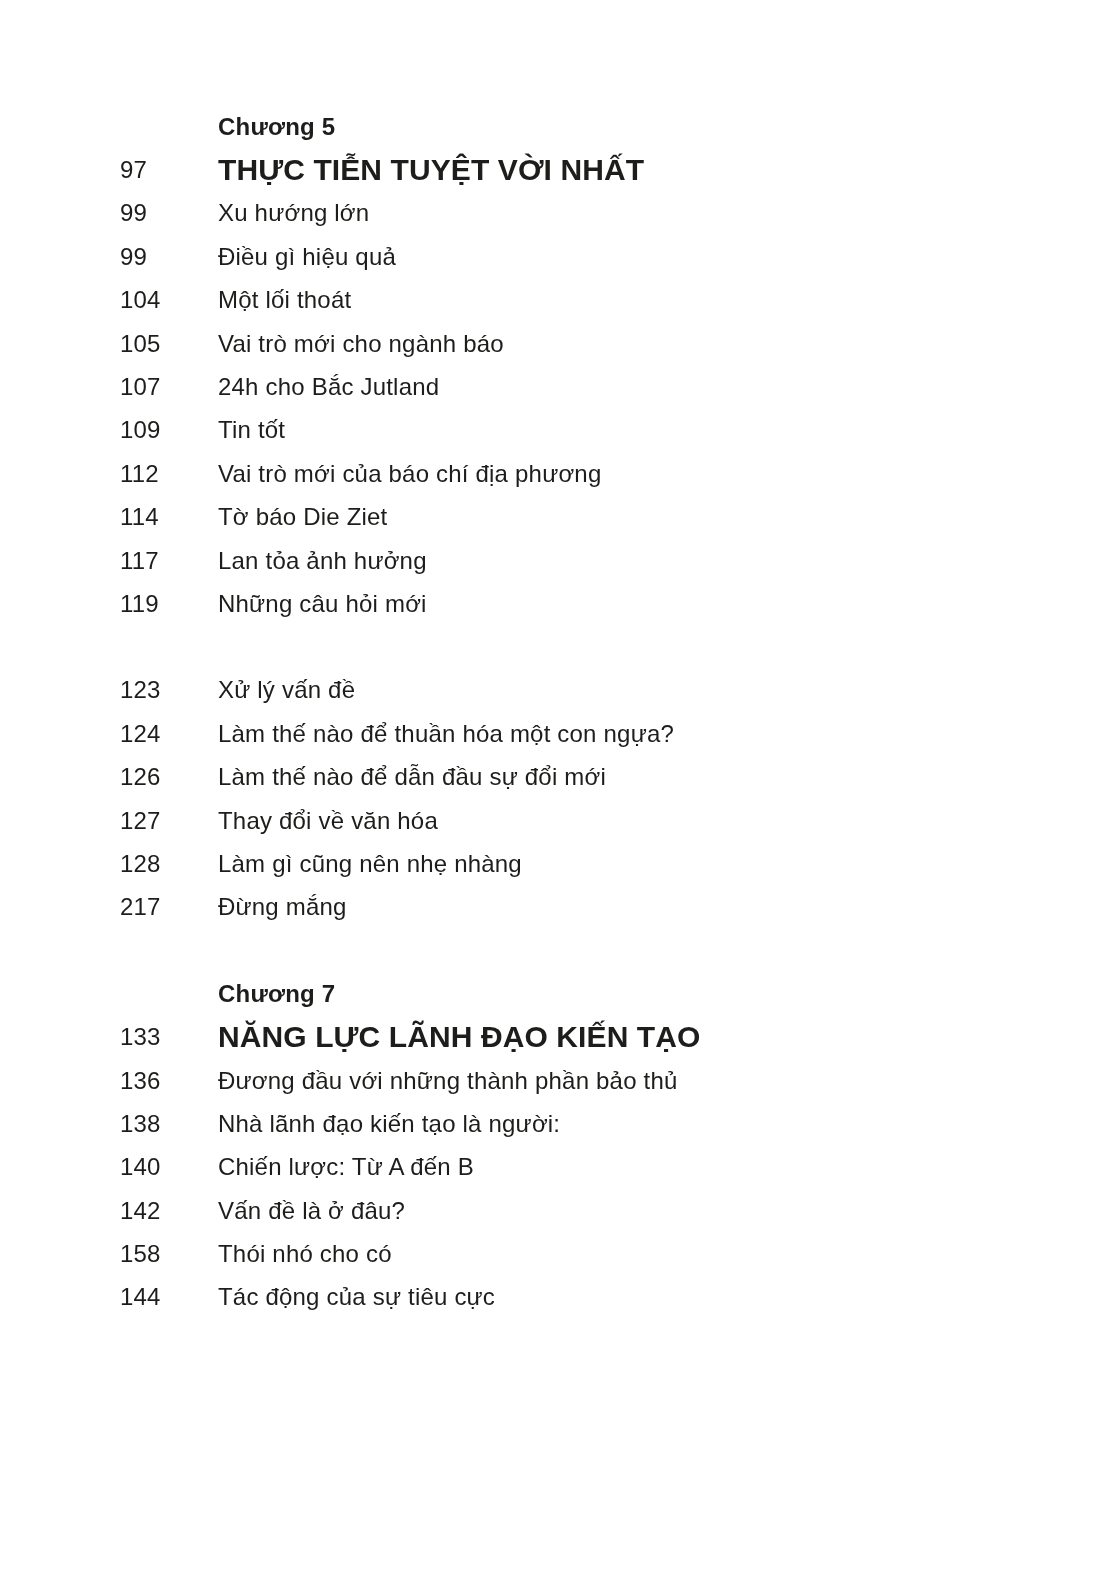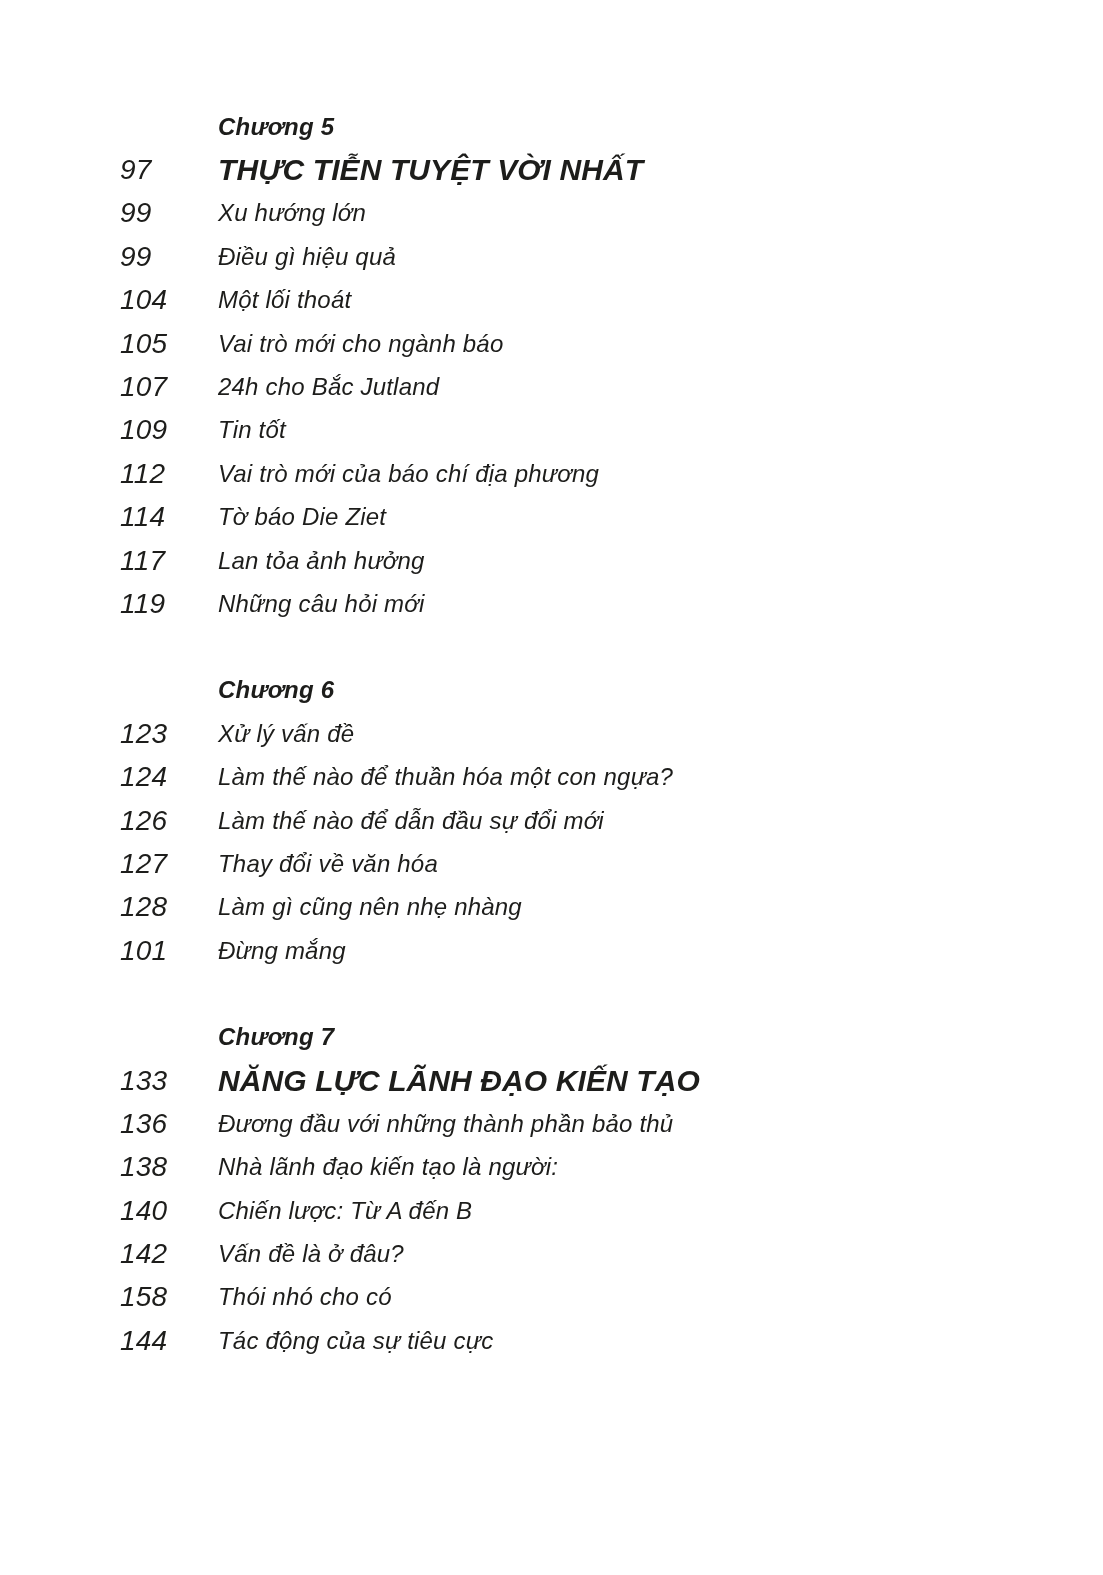--- a/index.html
+++ b/index.html
@@ -14,33 +14,33 @@
     overflow: hidden;
     font-family: "Liberation Sans", "DejaVu Sans", sans-serif;
     color: #1d1d1b;
   }
   .toc {
     position: absolute;
     top: 105px;
     left: 0;
     width: 100%;
   }
-  .section { margin: 0; font-style: italic; }
+  .section { margin: 0; }
   .section + .section { margin-top: 43px; }
   .row {
     display: flex;
     align-items: center;
     height: 43.4px;
     padding-left: 120px;
     box-sizing: border-box;
   }
   .num {
     width: 98px;
     flex: 0 0 98px;
-    font-size: 28px;
+    font-size: 24px;
     font-weight: 400;
     letter-spacing: 0.2px;
   }
   .title {
     font-size: 24px;
     font-weight: 400;
     letter-spacing: 0.2px;
     white-space: nowrap;
   }
   .chapter-label .title {
@@ -100,24 +100,20 @@
       <div class="row">
     <span class="num">117</span>
     <span class="title">Lan tỏa ảnh hưởng</span>
   </div>
       <div class="row">
     <span class="num">119</span>
     <span class="title">Những câu hỏi mới</span>
   </div>
     </div>
     <div class="section">
-    <div class="row chapter-label">
-      <span class="num"></span>
-      <span class="title">Chương 6</span>
-    </div>
       <div class="row">
     <span class="num">123</span>
     <span class="title">Xử lý vấn đề</span>
   </div>
       <div class="row">
     <span class="num">124</span>
     <span class="title">Làm thế nào để thuần hóa một con ngựa?</span>
   </div>
       <div class="row">
     <span class="num">126</span>
@@ -125,21 +121,21 @@
   </div>
       <div class="row">
     <span class="num">127</span>
     <span class="title">Thay đổi về văn hóa</span>
   </div>
       <div class="row">
     <span class="num">128</span>
     <span class="title">Làm gì cũng nên nhẹ nhàng</span>
   </div>
       <div class="row">
-    <span class="num">101</span>
+    <span class="num">217</span>
     <span class="title">Đừng mắng</span>
   </div>
     </div>
     <div class="section">
     <div class="row chapter-label">
       <span class="num"></span>
       <span class="title">Chương 7</span>
     </div>
   <div class="row bold">
     <span class="num">133</span>

